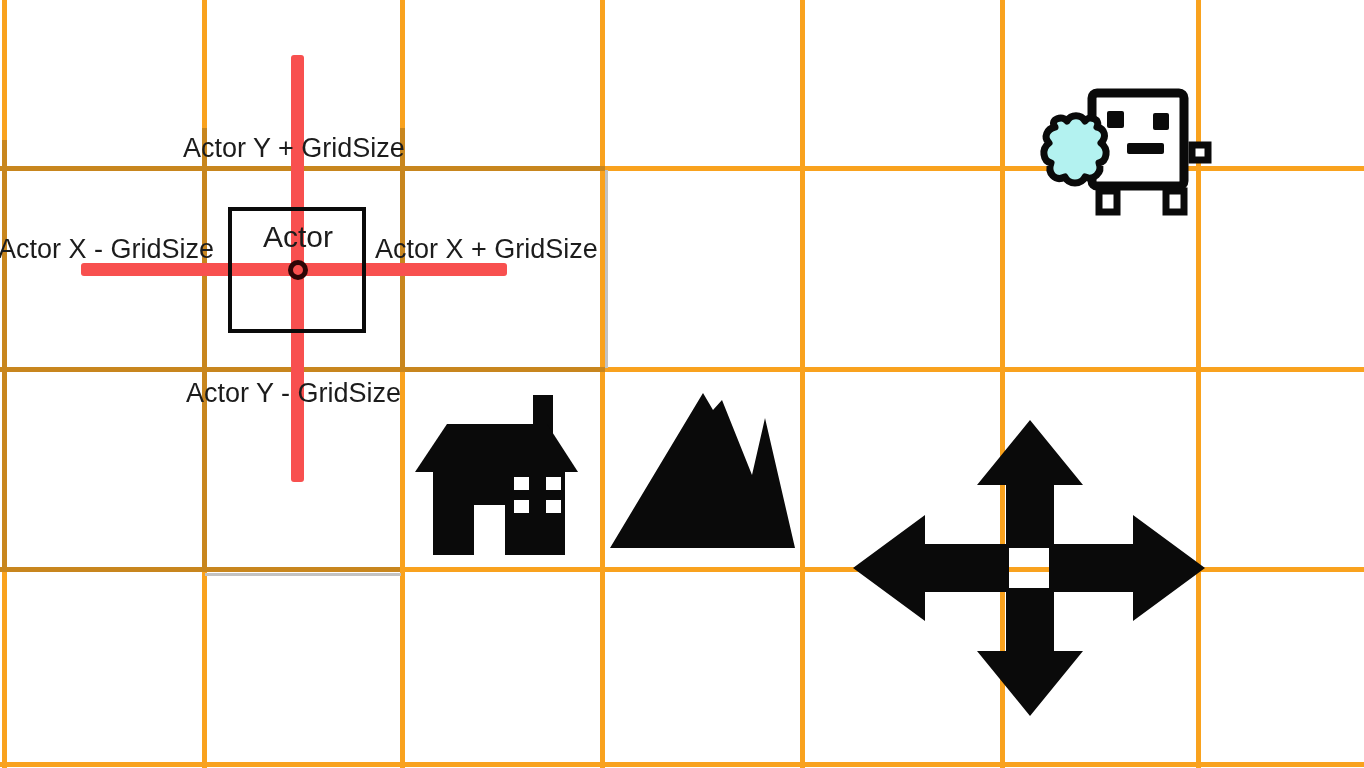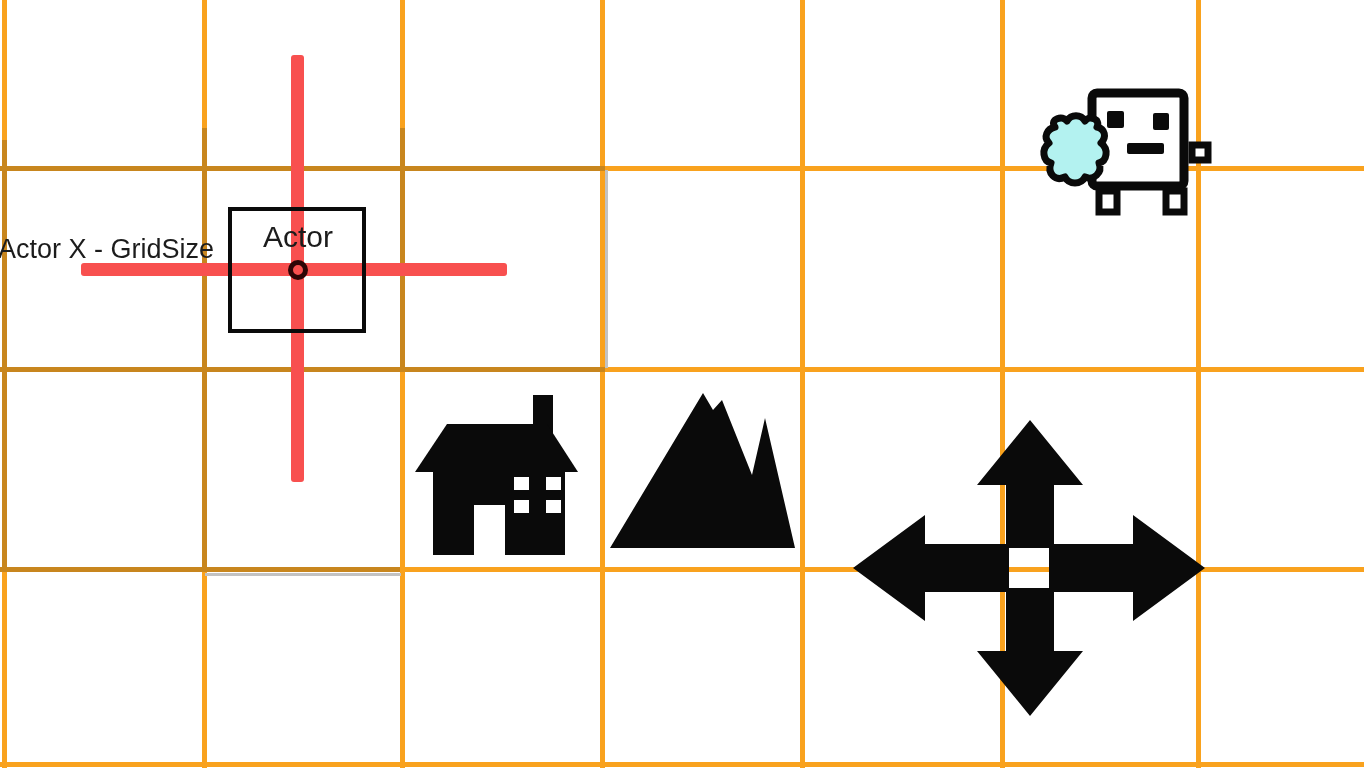--- a/index.html
+++ b/index.html
@@ -70,21 +70,24 @@
   <div class="seg" style="left:400px;top:128px;width:5px;height:244px"></div>
 
   <div class="grey-edge" style="left:605px;top:170px;width:3px;height:198px"></div>
   <div class="grey-edge" style="left:205px;top:573px;width:196px;height:3px"></div>
 
   <div id="red-v" class="red-line"></div>
   <div id="red-h" class="red-line"></div>
   <div id="actor-square"></div>
   <div id="center-ring"></div>
 
+  <div id="label-y-plus" class="diagram-label">Actor Y + GridSize</div>
   <div id="label-x-minus" class="diagram-label">Actor X - GridSize</div>
+  <div id="label-x-plus" class="diagram-label">Actor X + GridSize</div>
+  <div id="label-y-minus" class="diagram-label">Actor Y - GridSize</div>
   <div id="label-actor" class="diagram-label">Actor</div>
 
   <svg id="house-icon" class="icon-svg" viewBox="0 0 175 165" aria-hidden="true">
     <rect class="blk" x="123" y="5" width="20" height="45"></rect>
     <polygon class="blk" points="5,82 37,34 137,34 168,82"></polygon>
     <rect class="blk" x="23" y="78" width="132" height="87"></rect>
     <rect class="wht" x="64" y="115" width="31" height="50"></rect>
     <rect class="wht" x="104" y="87" width="15" height="13"></rect>
     <rect class="wht" x="136" y="87" width="15" height="13"></rect>
     <rect class="wht" x="104" y="110" width="15" height="13"></rect>

